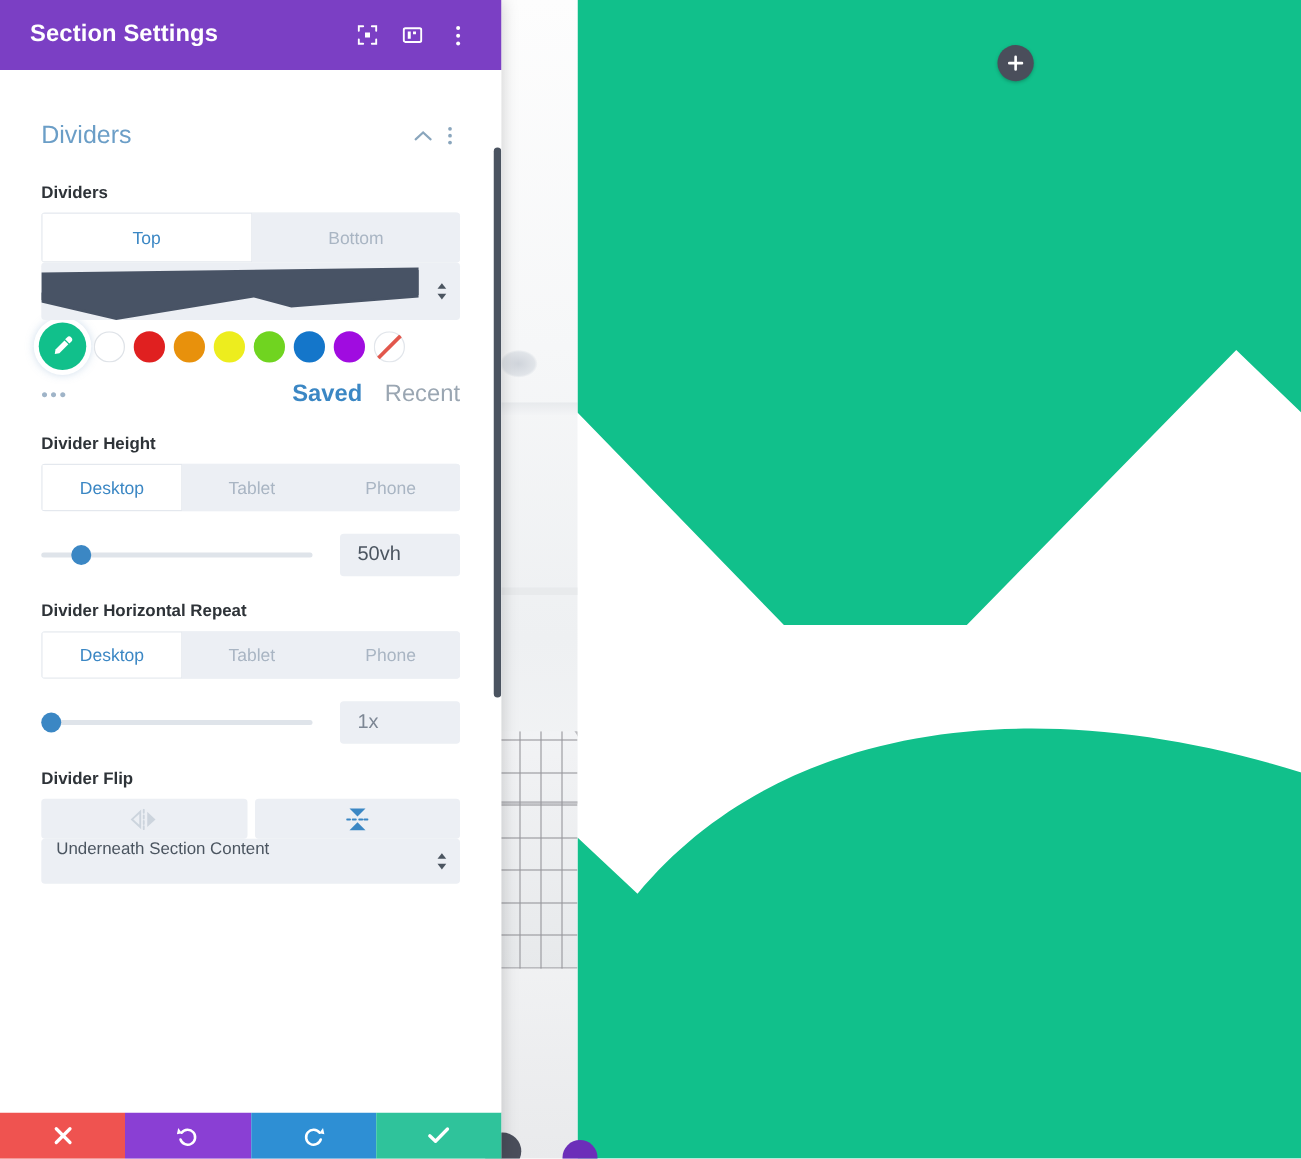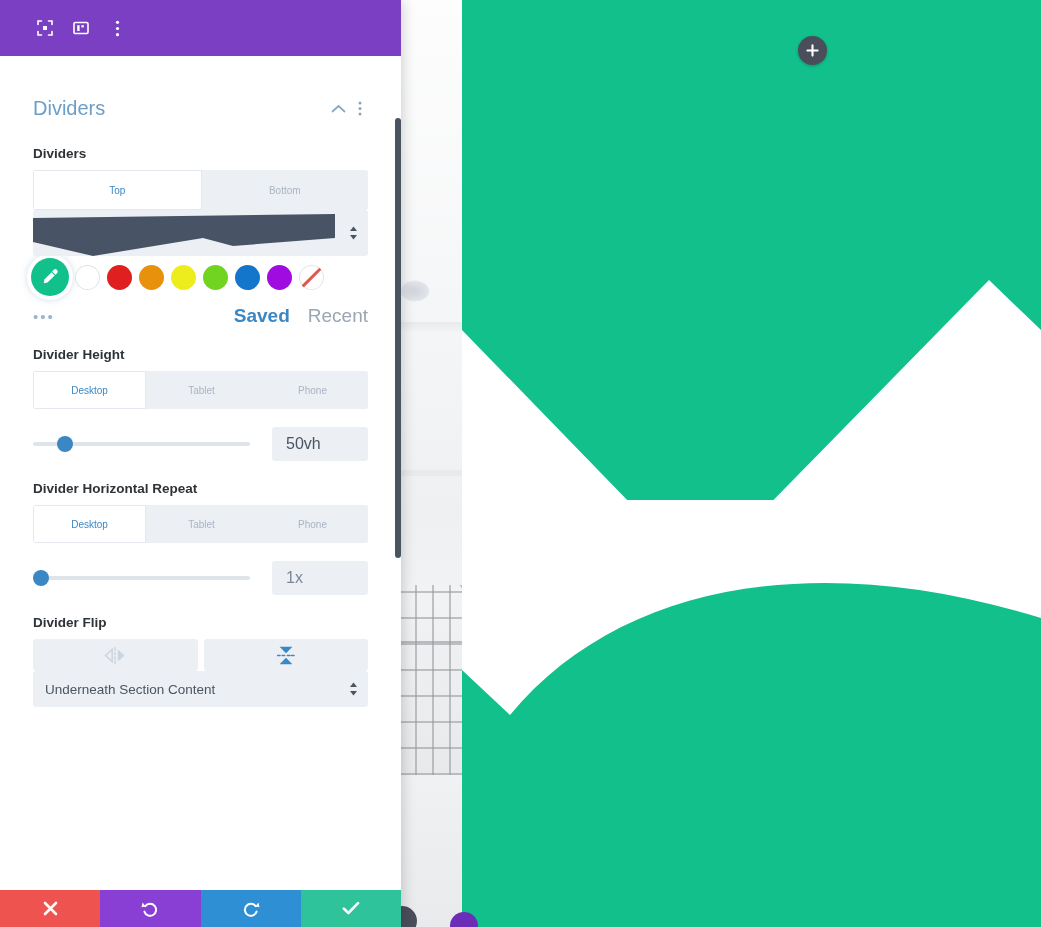--- a/index.html
+++ b/index.html
@@ -143,21 +143,21 @@
     font-size: 13.5px; color: #2e3338; font-weight: bold;
     margin-top: 20px; margin-bottom: 9px;
   }
 
   
   .seg {
     display: flex; width: 100%; background: #eceff4; border-radius: 3px; overflow: hidden;
   }
   .seg .opt {
     flex: 1; height: 40px; display: flex; align-items: center; justify-content: center;
-    font-size: 10px; color: #a9b5c3; cursor: pointer; background: #eceff4;
+    font-size: 14px; color: #a9b5c3; cursor: pointer; background: #eceff4;
   }
   .seg .opt.active { background: #fff; color: #3b87c4; border: 1px solid #e4e8ee; }
   .seg2 .opt { height: 38px; }
   .seg2 .opt.active { color: #3b87c4; }
 
   
   .style-select {
     position: relative; height: 46px; background: #eceff4; border-radius: 3px;
     display: flex; align-items: center; overflow: hidden; cursor: pointer;
   }
@@ -213,21 +213,21 @@
   
   .flip-row { display: flex; gap: 6px; margin-top: 2px; }
   .flip-btn {
     flex: 1; height: 32px; background: #eceff4; border-radius: 3px;
     display: flex; align-items: center; justify-content: center; cursor: pointer;
   }
 
   
   .arr-select {
     height: 36px; background: #eceff4; border-radius: 3px; position: relative;
-    display: flex; align-items: center; padding-left: 12px;
+    display: flex; align-items: flex-start; padding-left: 12px;
     font-size: 13.5px; color: #4b5560; cursor: pointer;
   }
 
   
   .panel-footer { height: 37px; display: flex; flex: 0 0 auto; }
   .fbtn {
     flex: 1; display: flex; align-items: center; justify-content: center;
     color: #fff; cursor: pointer;
   }
   .fbtn.close { background: #ef5350; }
@@ -272,20 +272,21 @@
         </marker>
       </defs>
       <line x1="524" y1="186" x2="470" y2="245" stroke="#e3483a" stroke-width="3.4" marker-end="url(#ah)"></line>
       <line x1="850" y1="412" x2="730" y2="268" stroke="#e3483a" stroke-width="3.4" marker-end="url(#ah)"></line>
     </svg>
   </div>
 
   <div class="panel">
 
     <div class="panel-header">
+      <div class="panel-title">Section Settings</div>
 
       <div class="hdr-icon">
         <svg width="16" height="16" viewBox="0 0 16 16">
           <path d="M1,4.5V1h3.5M11.5,1H15v3.5M15,11.5V15h-3.5M4.5,15H1v-3.5" stroke="#fff" stroke-width="1.6" fill="none" stroke-linecap="round"></path>
           <rect x="6" y="6" width="4" height="4" fill="#fff"></rect>
         </svg>
       </div>
 
       <div class="hdr-icon">
         <svg width="16" height="16" viewBox="0 0 16 16">

